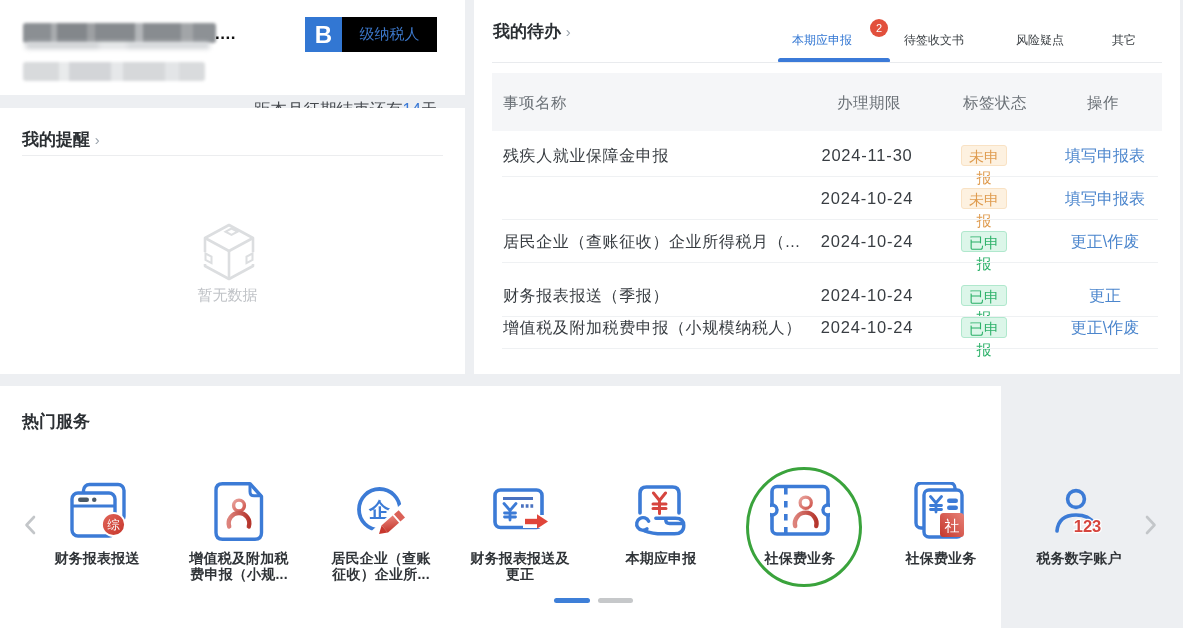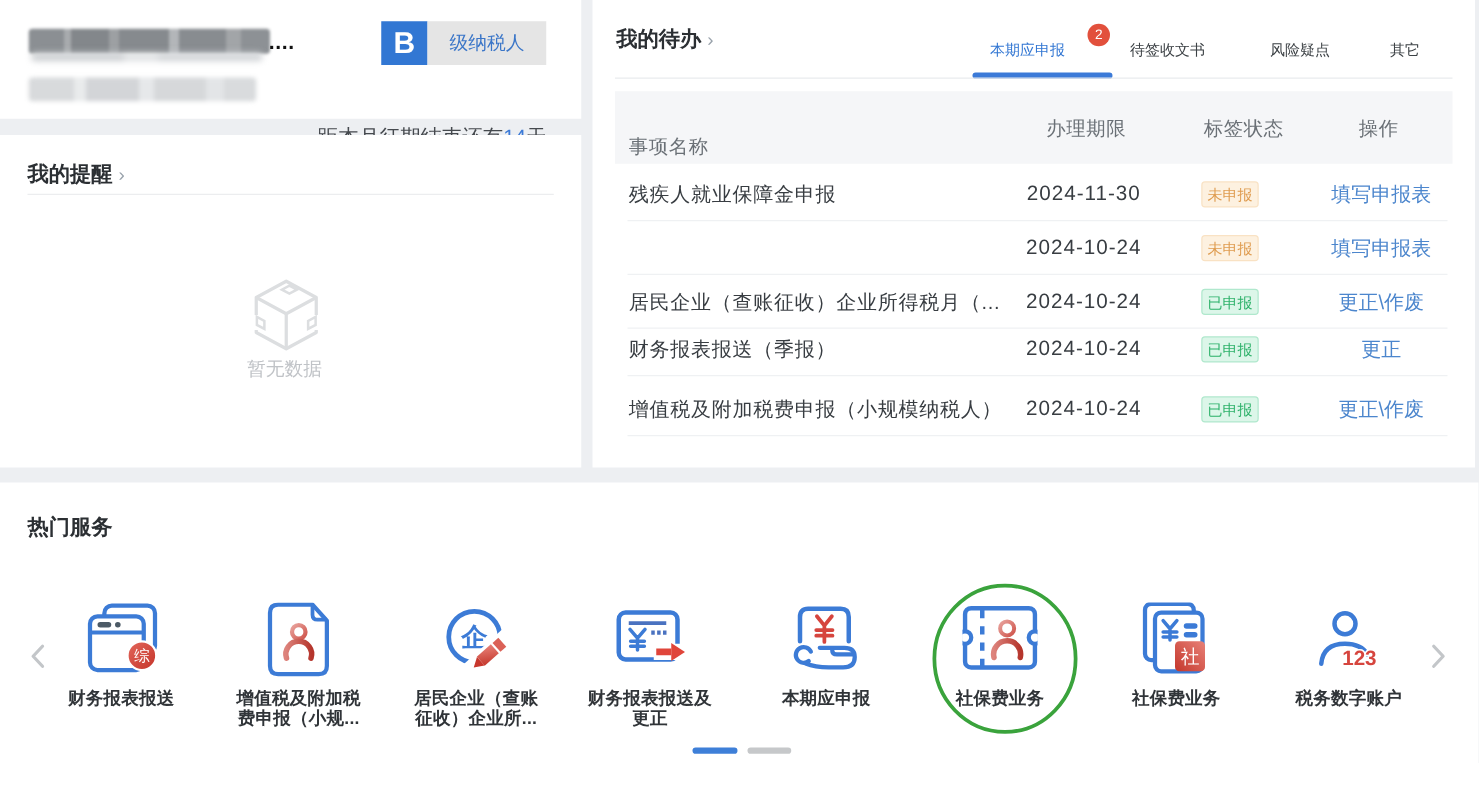--- a/index.html
+++ b/index.html
@@ -2,37 +2,37 @@
 <html><head>
 <meta charset="utf-8">
 <style>
   * { margin:0; padding:0; box-sizing:border-box; }
   html,body { width:1183px; height:628px; overflow:hidden; }
   body { background:#edeff2; font-family:"Liberation Sans",sans-serif; position:relative; }
   .card { position:absolute; background:#fff; }
   #tl { left:0; top:0; width:465px; height:95px; }
   #rem { left:0; top:108px; width:465px; height:266px; }
   #todo { left:474px; top:0; width:706px; height:374px; }
-  #bot { left:0; top:386px; width:1183px; height:242px; }
+  #bot { left:0; top:386px; width:1001px; height:242px; }
   .abs { position:absolute; }
 
   .redact1 { left:23px; top:23px; width:193px; height:20px; border-radius:3px;
     background:linear-gradient(90deg,#8b8f93 0 28px,#a8abae 28px 34px,#83878b 34px 64px,#9da0a3 64px 72px,#868a8e 72px 112px,#b3b6b9 112px 120px,#888c90 120px 158px,#a2a5a8 158px 170px,#8d9195 170px 100%);
     filter:blur(1.4px); }
   .redact1b { left:25px; top:42px; width:185px; height:7px; border-radius:3px;
     background:linear-gradient(90deg,#cdd0d3 0 40%,#e0e2e4 40% 55%,#d2d5d8 55% 100%);
     filter:blur(2.5px); }
   .dots1 { left:215px; top:24px; font-size:17px; font-weight:bold; color:#111; letter-spacing:0.5px; }
   .redact2 { left:23px; top:62px; width:182px; height:19px; border-radius:3px;
     background:linear-gradient(90deg,#d8dadc 0 36px,#e9ebec 36px 46px,#d3d5d8 46px 88px,#e6e8ea 88px 100px,#d6d8da 100px 142px,#e3e5e7 142px 156px,#d9dbdd 156px 100%);
     filter:blur(1.6px); }
   .lvlbadge { left:305px; top:17px; height:35px; display:flex; }
   .lvlbadge .b { width:37px; background:#3277d3; color:#fff; font-weight:bold; font-size:24px;
     display:flex; align-items:center; justify-content:center; }
-  .lvlbadge .t { width:95px; background:#e5e5e5; color:#3b76c8; font-size:15px;
+  .lvlbadge .t { width:95px; background:#000000; color:#3b76c8; font-size:15px;
     display:flex; align-items:center; justify-content:center; }
   .countdown { left:254px; top:63px; font-size:16.5px; color:#45494e;margin-top:36px; }
   .countdown b { color:#3b7ad7; font-weight:normal; }
 
   .h1 { font-size:17px; font-weight:bold; color:#2b2f33; }
   .chev { color:#9aa3ac; font-weight:normal; font-size:15px; }
   #rem .h1 { left:22px; top:127px; }
   .remline { left:22px; top:155px; width:421px; height:1px; background:#ecedef; }
   .cube { left:201px; top:114px; }
   .nodata { left:0; top:286px; width:455px; text-align:center; font-size:15px; color:#c0c3c7; }
@@ -45,21 +45,21 @@
     background:#e2503c; color:#fff; font-size:11px; text-align:center; line-height:18px; }
   .tabline { left:304px; top:58px; width:112px; height:5px; border-radius:2.5px; background:#3b7ad8; }
   .sepline { left:18px; top:62px; width:670px; height:1px; background:#e9ebee; }
   .thead { left:18px; top:73px; width:670px; height:58px; background:#f5f6f8; }
   .th { position:absolute; top:93px; font-size:15.5px; letter-spacing:0.5px; color:#6a7076; }
   .row { position:absolute; left:18px; width:670px; height:43px; }
   .row .bb { position:absolute; left:10px; right:4px; bottom:0; height:1px; background:#eff1f3; }
   .rname { position:absolute; left:11px; top:12px; font-size:16px; letter-spacing:0.6px; color:#383d42; }
   .rdate { position:absolute; left:325px; top:12px; width:100px; text-align:center; font-size:16.5px; letter-spacing:0.8px; color:#383d42; }
   .rtag { position:absolute; left:469px; top:11px; width:46px; height:21px; border-radius:3px;
-    font-size:12px; text-align:center; line-height:21px; }
+    font-size:15px; text-align:center; line-height:21px; }
   .tag-o { background:#fdf1e0; color:#df9c50; border:1px solid #f9e2c4; }
   .tag-g { background:#dcf6e9; color:#2fb26b; border:1px solid #b0e8cd; }
   .ract { position:absolute; left:543px; top:12px; width:140px; text-align:center; font-size:16px; color:#4c86cd; }
 
   
   #bot .h1 { left:22px; top:24px; }
   .svc { position:absolute; top:96px; width:130px; text-align:center; }
   .svc svg.ic { display:block; margin:0 auto; }
   .svc .lbl { margin-top:9px; font-size:14px; line-height:15.5px; color:#303438; font-weight:bold; letter-spacing:0.2px; }
   .gcirc { left:745px; top:80px; }
@@ -101,21 +101,21 @@
 <div class="card" id="todo">
   <div class="abs h1" style="left:19px;top:20px;">我的待办 <span class="chev">›</span></div>
   <div class="abs tab act" style="left:318px;">本期应申报</div>
   <div class="abs tabnum">2</div>
   <div class="abs tab" style="left:430px;">待签收文书</div>
   <div class="abs tab" style="left:542px;">风险疑点</div>
   <div class="abs tab" style="left:638px;">其它</div>
   <div class="abs tabline"></div>
   <div class="abs sepline"></div>
   <div class="abs thead"></div>
-  <div class="abs th" style="left:29px;margin-top:14px;">事项名称</div>
+  <div class="abs th" style="left:29px;">事项名称</div>
   <div class="abs th" style="left:363px;">办理期限</div>
   <div class="abs th" style="left:489px;">标签状态</div>
   <div class="abs th" style="left:613px;">操作</div>
 
   <div class="row" style="top:134px;">
     <div class="rname">残疾人就业保障金申报</div>
       <div class="rdate">2024-11-30</div>
     <div class="rtag tag-o">未申报</div>
       <div class="ract">填写申报表</div>
       <div class="bb"></div>
@@ -126,21 +126,21 @@
       <div class="ract">填写申报表</div>
       <div class="bb"></div>
   </div>
   <div class="row" style="top:220px;">
     <div class="rname">居民企业（查账征收）企业所得税月（...</div>
       <div class="rdate">2024-10-24</div>
     <div class="rtag tag-g">已申报</div>
       <div class="ract">更正\作废</div>
       <div class="bb"></div>
   </div>
-  <div class="row" style="top:258px;">
+  <div class="row" style="top:274px;">
     <div class="rname">财务报表报送（季报）</div>
       <div class="rdate">2024-10-24</div>
     <div class="rtag tag-g">已申报</div>
       <div class="ract">更正</div>
       <div class="bb"></div>
   </div>
   <div class="row" style="top:306px;">
     <div class="rname">增值税及附加税费申报（小规模纳税人）</div>
       <div class="rdate">2024-10-24</div>
     <div class="rtag tag-g">已申报</div>

